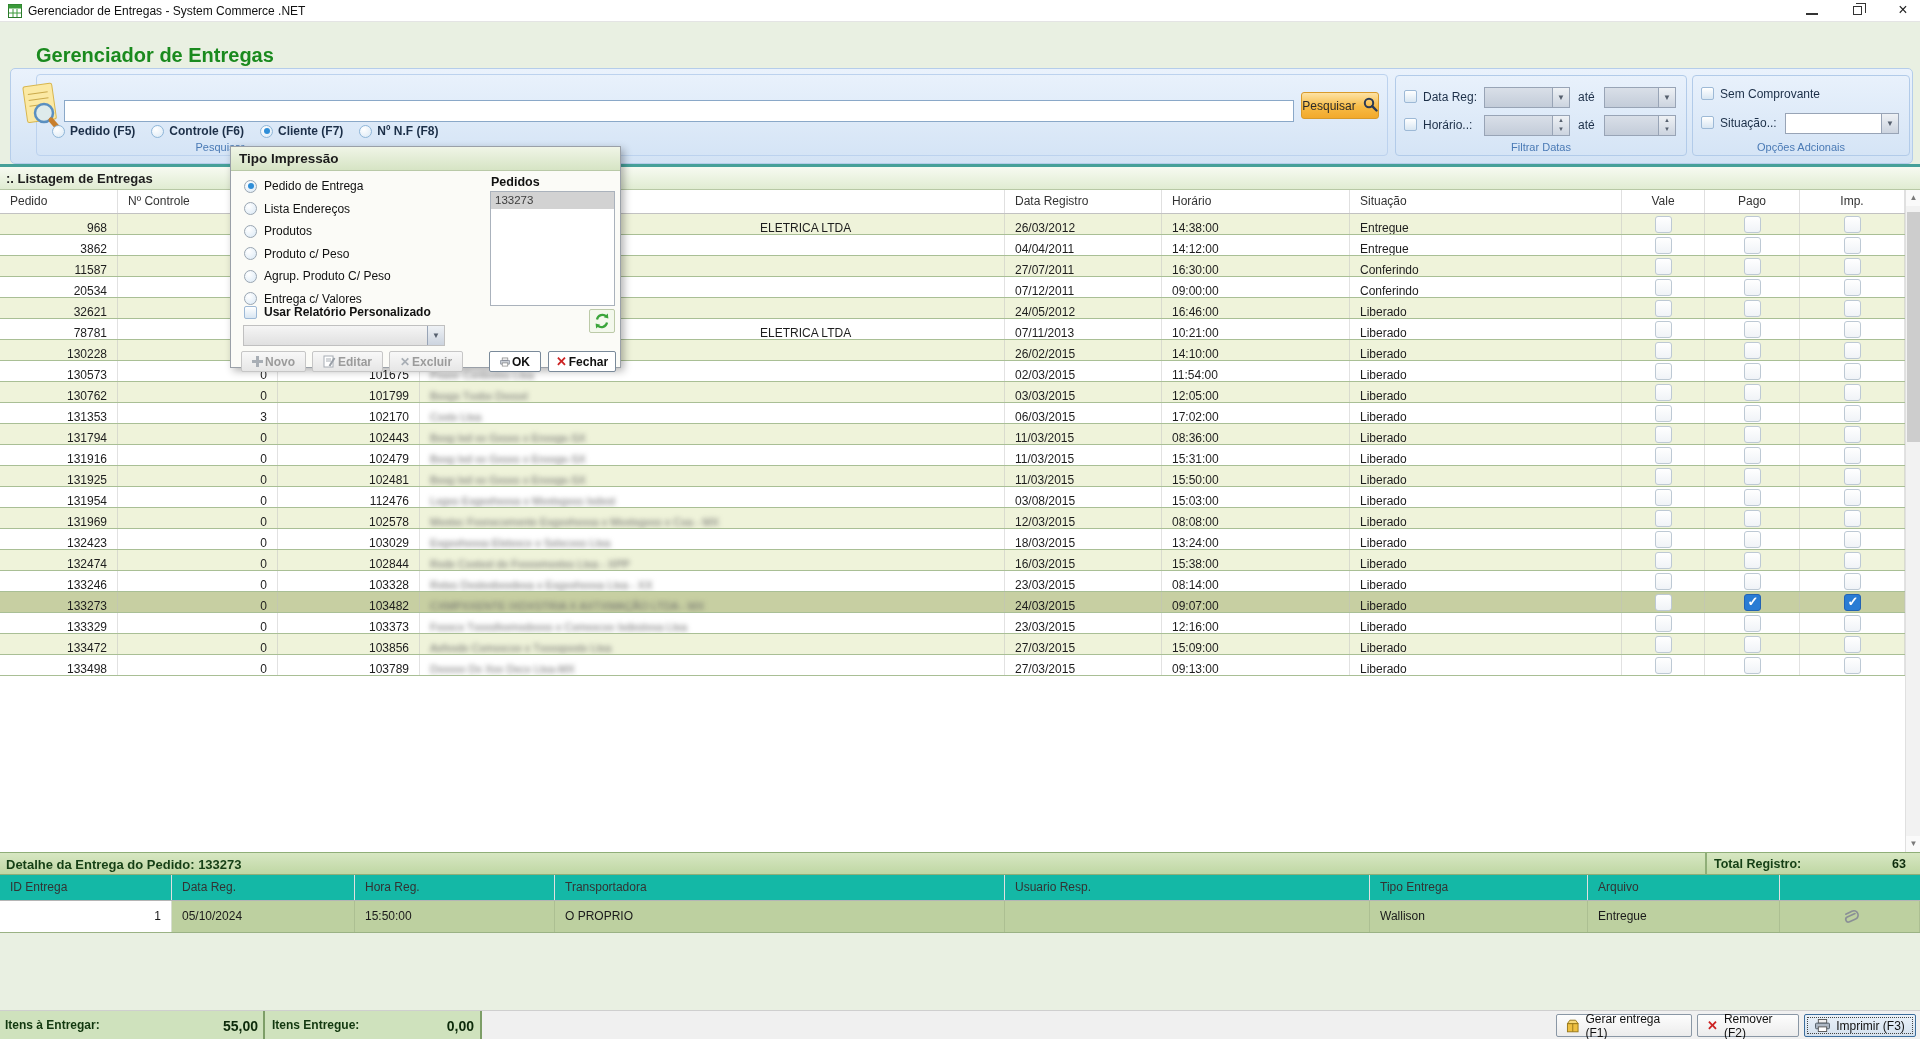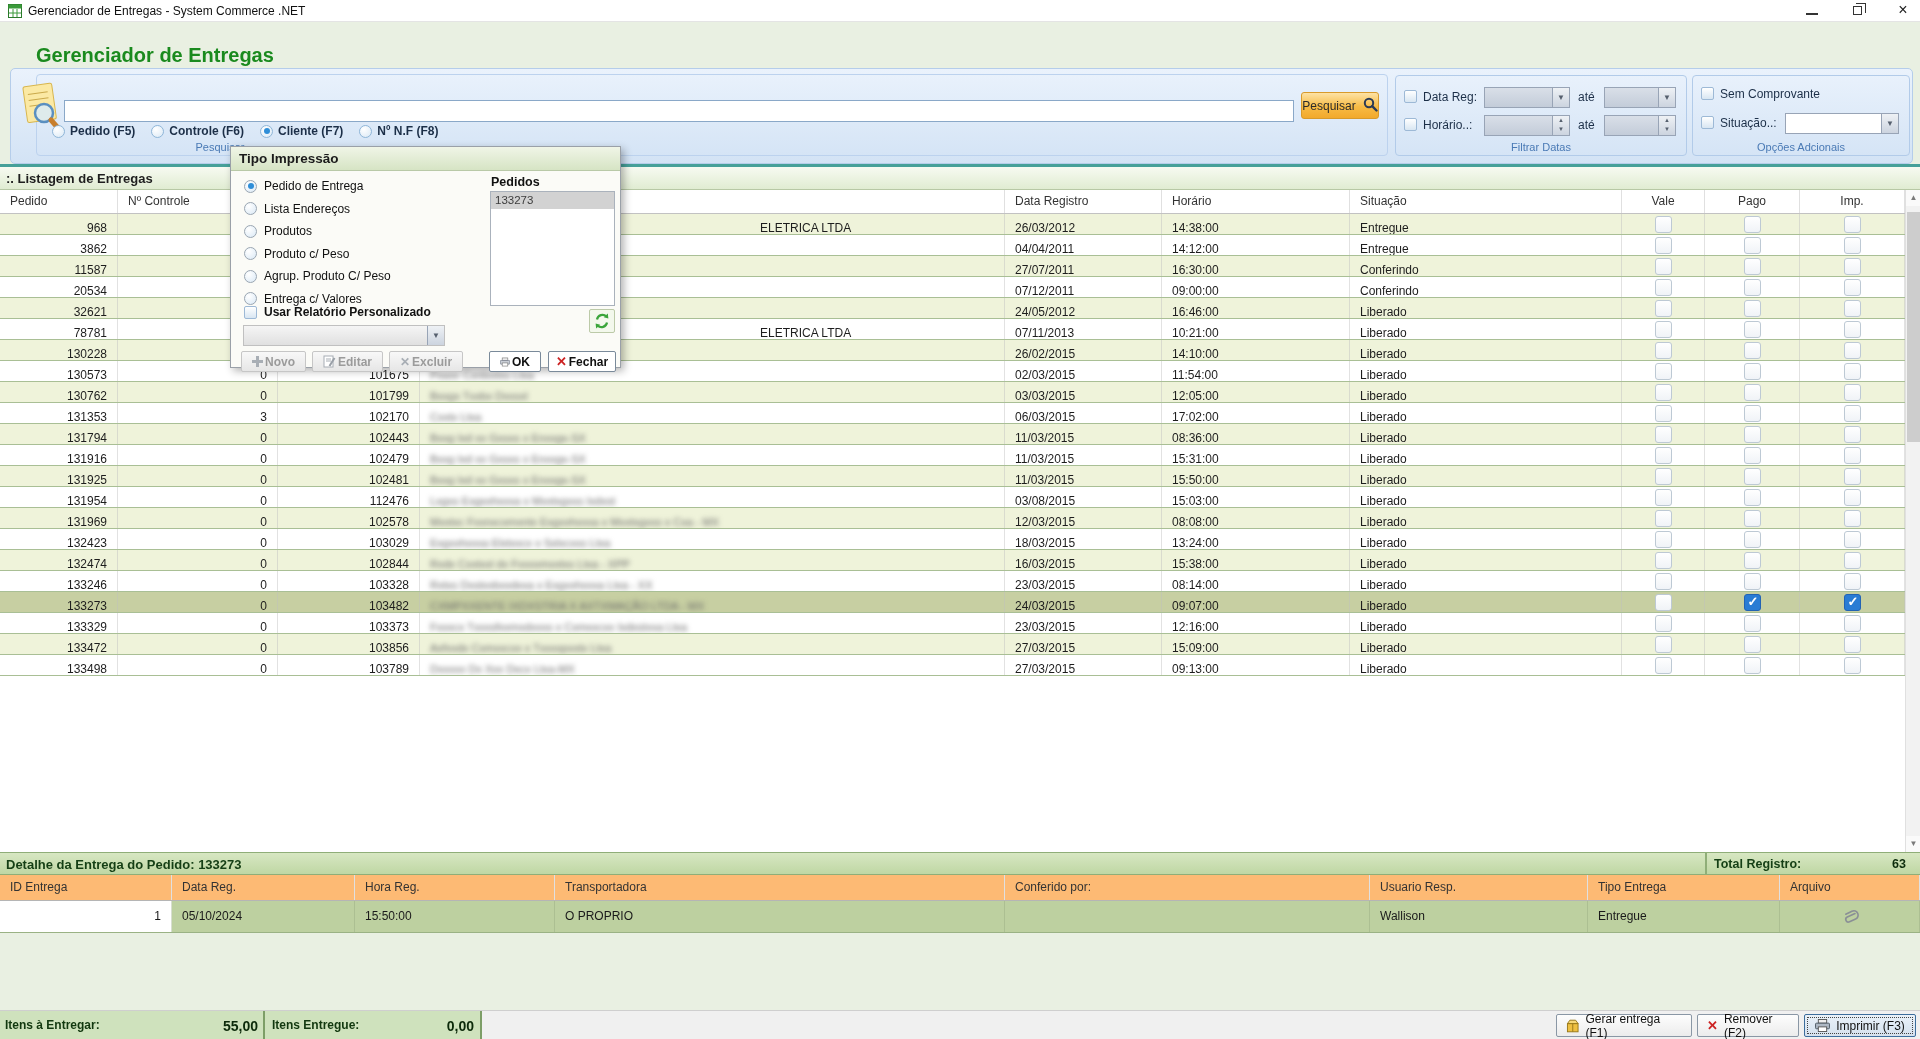--- a/index.html
+++ b/index.html
@@ -101,21 +101,21 @@
   .red-x { color:#cc2222; font-weight:bold; font-size:13px; }
 
   
   .detail-bar { position:absolute; left:0; top:852px; width:1920px; height:23px; background:linear-gradient(#d7e7c2,#bfd7a4); border-top:1px solid #8fae78; border-bottom:1px solid #8fae78; }
   .detail-title { position:absolute; left:6px; top:4px; font-size:13px; font-weight:bold; color:#153f15; }
   .detail-total-sep { position:absolute; left:1705px; top:0; width:2px; height:100%; background:#8fae78; }
   .detail-total-label { position:absolute; left:1714px; top:4px; font-size:12.5px; font-weight:bold; color:#153f15; }
   .detail-total-value { position:absolute; right:14px; top:4px; font-size:12.5px; font-weight:bold; color:#0d2d0d; }
 
   .dgrid { display:grid; grid-template-columns:172px 183px 200px 450px 365px 218px 192px 140px; }
-  .detail-header { position:absolute; left:0; top:875px; width:1920px; height:26px; background:#fdba74; border-bottom:1px solid #b5b5b5; }
+  .detail-header { position:absolute; left:0; top:875px; width:1920px; height:26px; background:#14b8a6; border-bottom:1px solid #b5b5b5; }
   .detail-header .hcell { line-height:25px; }
   .detail-row { position:absolute; left:0; top:901px; width:1920px; height:32px; background:#bdd0a0; border-bottom:1px solid #9ab284; }
   .dcell { line-height:31px; font-size:12px; color:#1a1a1a; padding-left:10px; border-right:1px solid rgba(140,160,120,.35); overflow:hidden; white-space:nowrap; }
   .dcell.idc { background:#fff; text-align:right; padding-right:10px; padding-left:0; }
   .dcell.att { display:flex; align-items:center; justify-content:center; padding-left:0; }
 
   
   .status-bar { position:absolute; left:0; top:1010px; width:1920px; height:29px; background:#f0f0f0; border-top:1px solid #cfcfcf; }
   .sb-green { position:absolute; left:0; top:0; width:482px; height:29px; background:#cfe2bd; border-right:2px solid #7d9e67; }
   .sb-label { position:absolute; top:7px; font-size:12px; font-weight:bold; color:#12380f; }
@@ -753,21 +753,20 @@
   <span class="detail-total-sep"></span>
   <span class="detail-total-label">Total Registro:</span>
   <span class="detail-total-value">63</span>
 </div>
 
 <div class="detail-header dgrid">
     <div class="hcell">ID Entrega</div>
     <div class="hcell">Data Reg.</div>
     <div class="hcell">Hora Reg.</div>
     <div class="hcell">Transportadora</div>
-    <div class="hcell">Conferido por:</div>
     <div class="hcell">Usuario Resp.</div>
     <div class="hcell">Tipo Entrega</div>
     <div class="hcell">Arquivo</div>
   </div>
 
 <div class="detail-row dgrid">
   <div class="dcell idc">1</div>
   <div class="dcell">05/10/2024</div>
   <div class="dcell">15:50:00</div>
   <div class="dcell">O PROPRIO</div>

